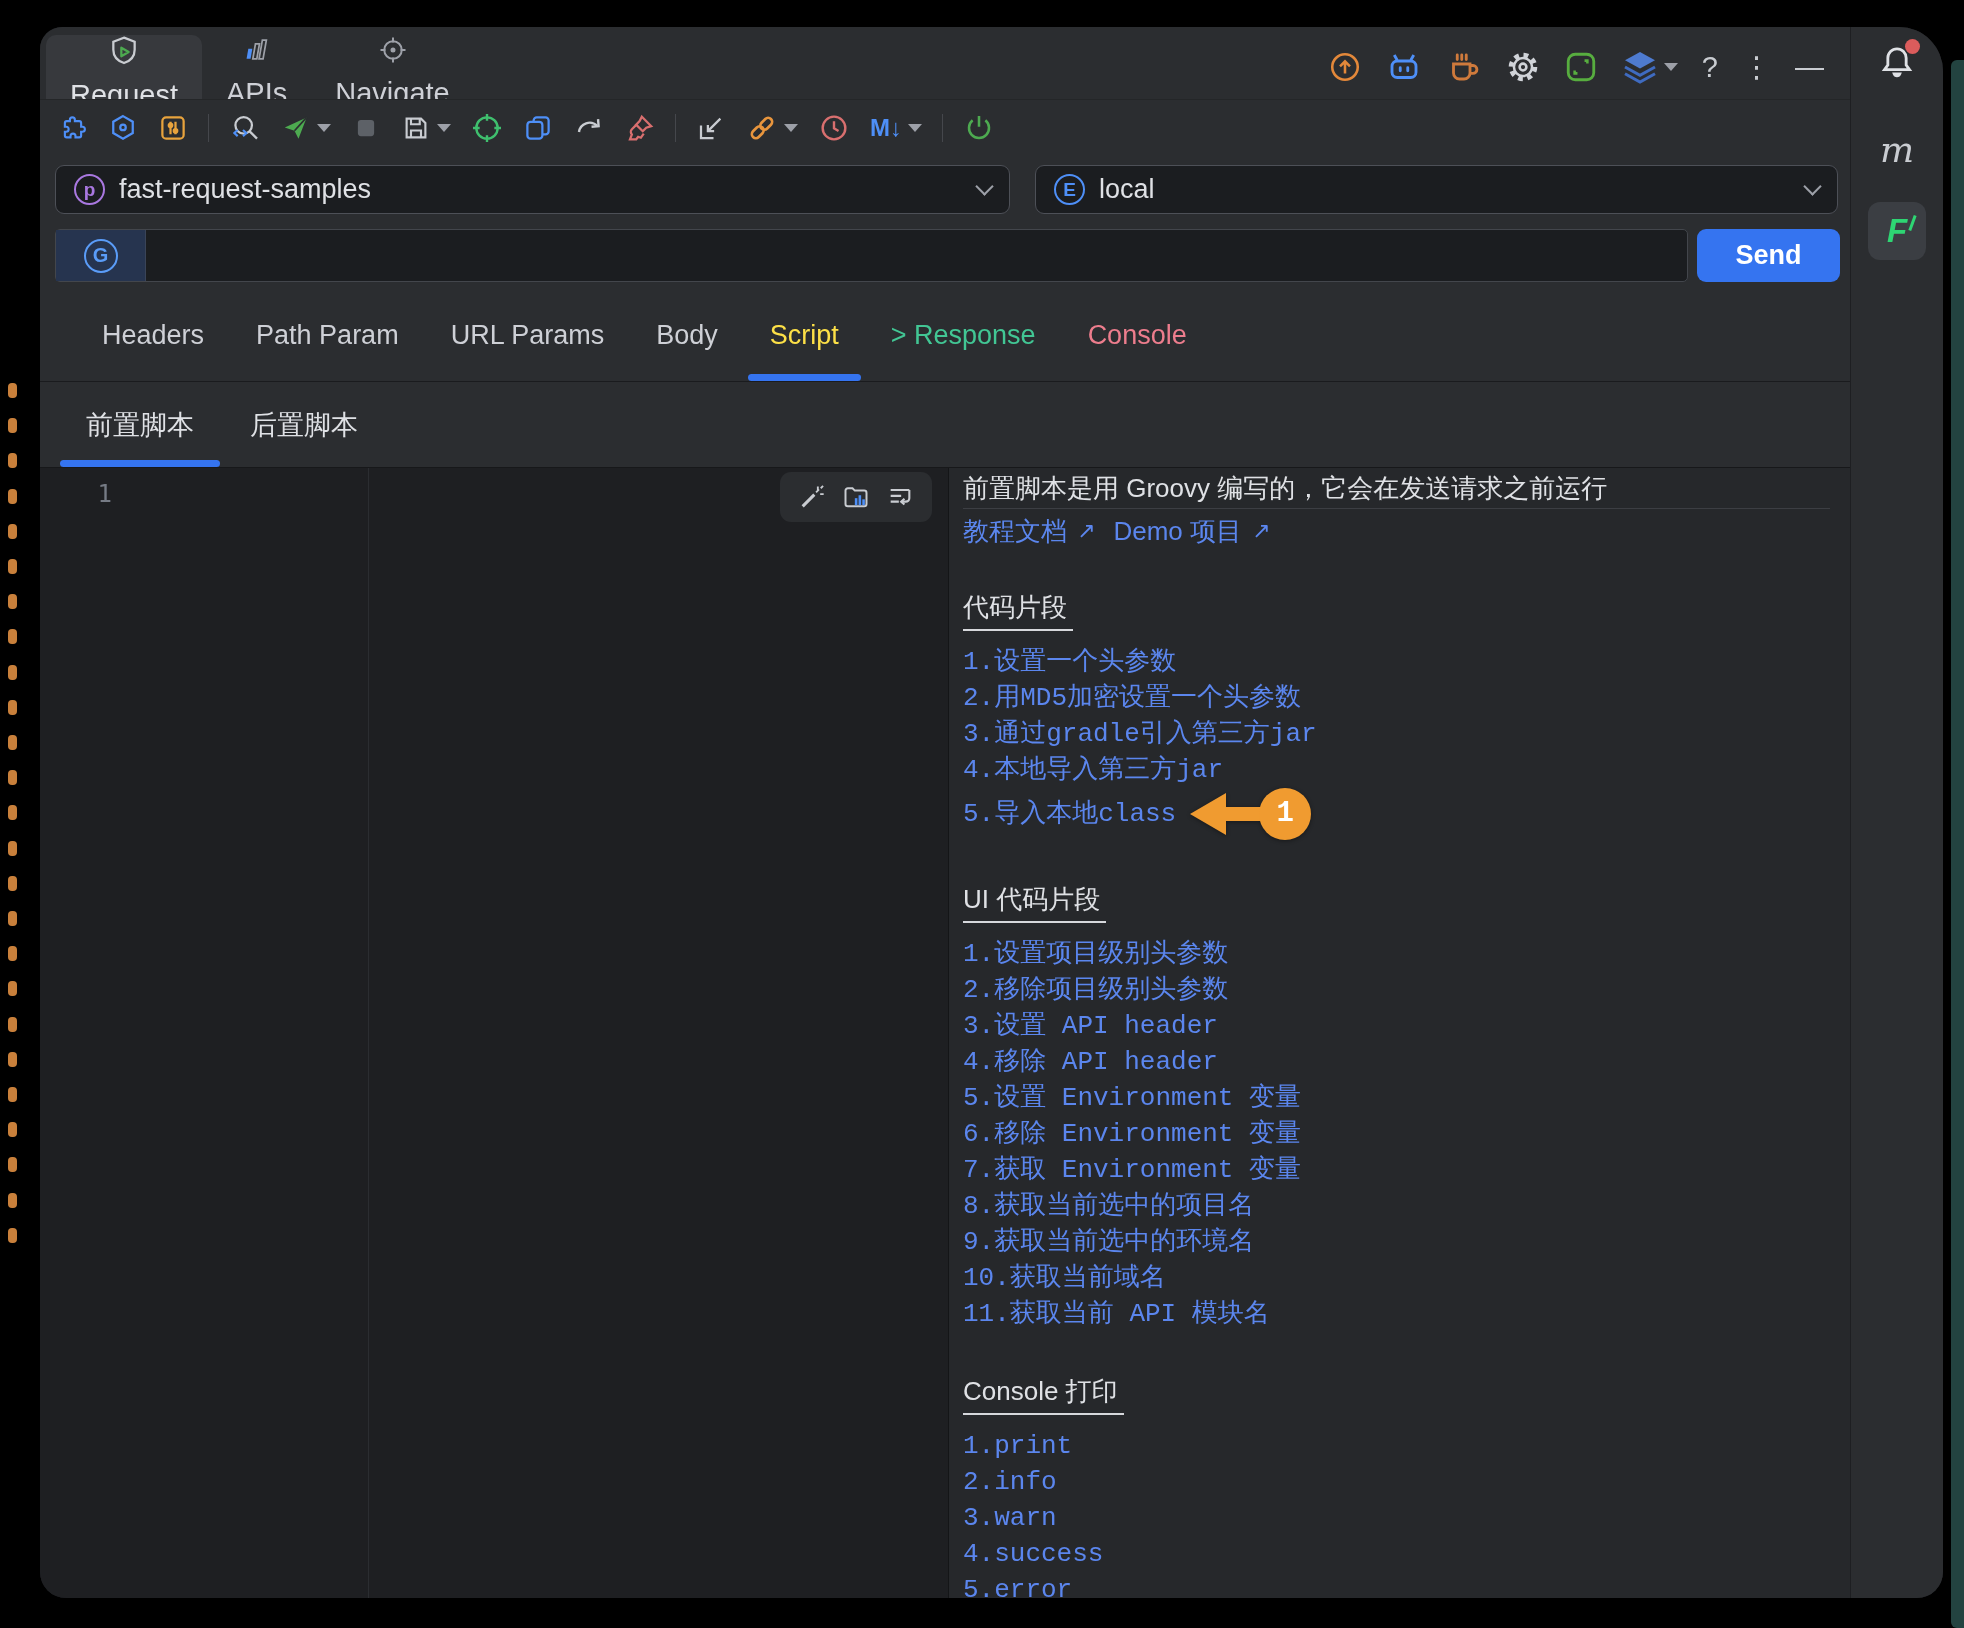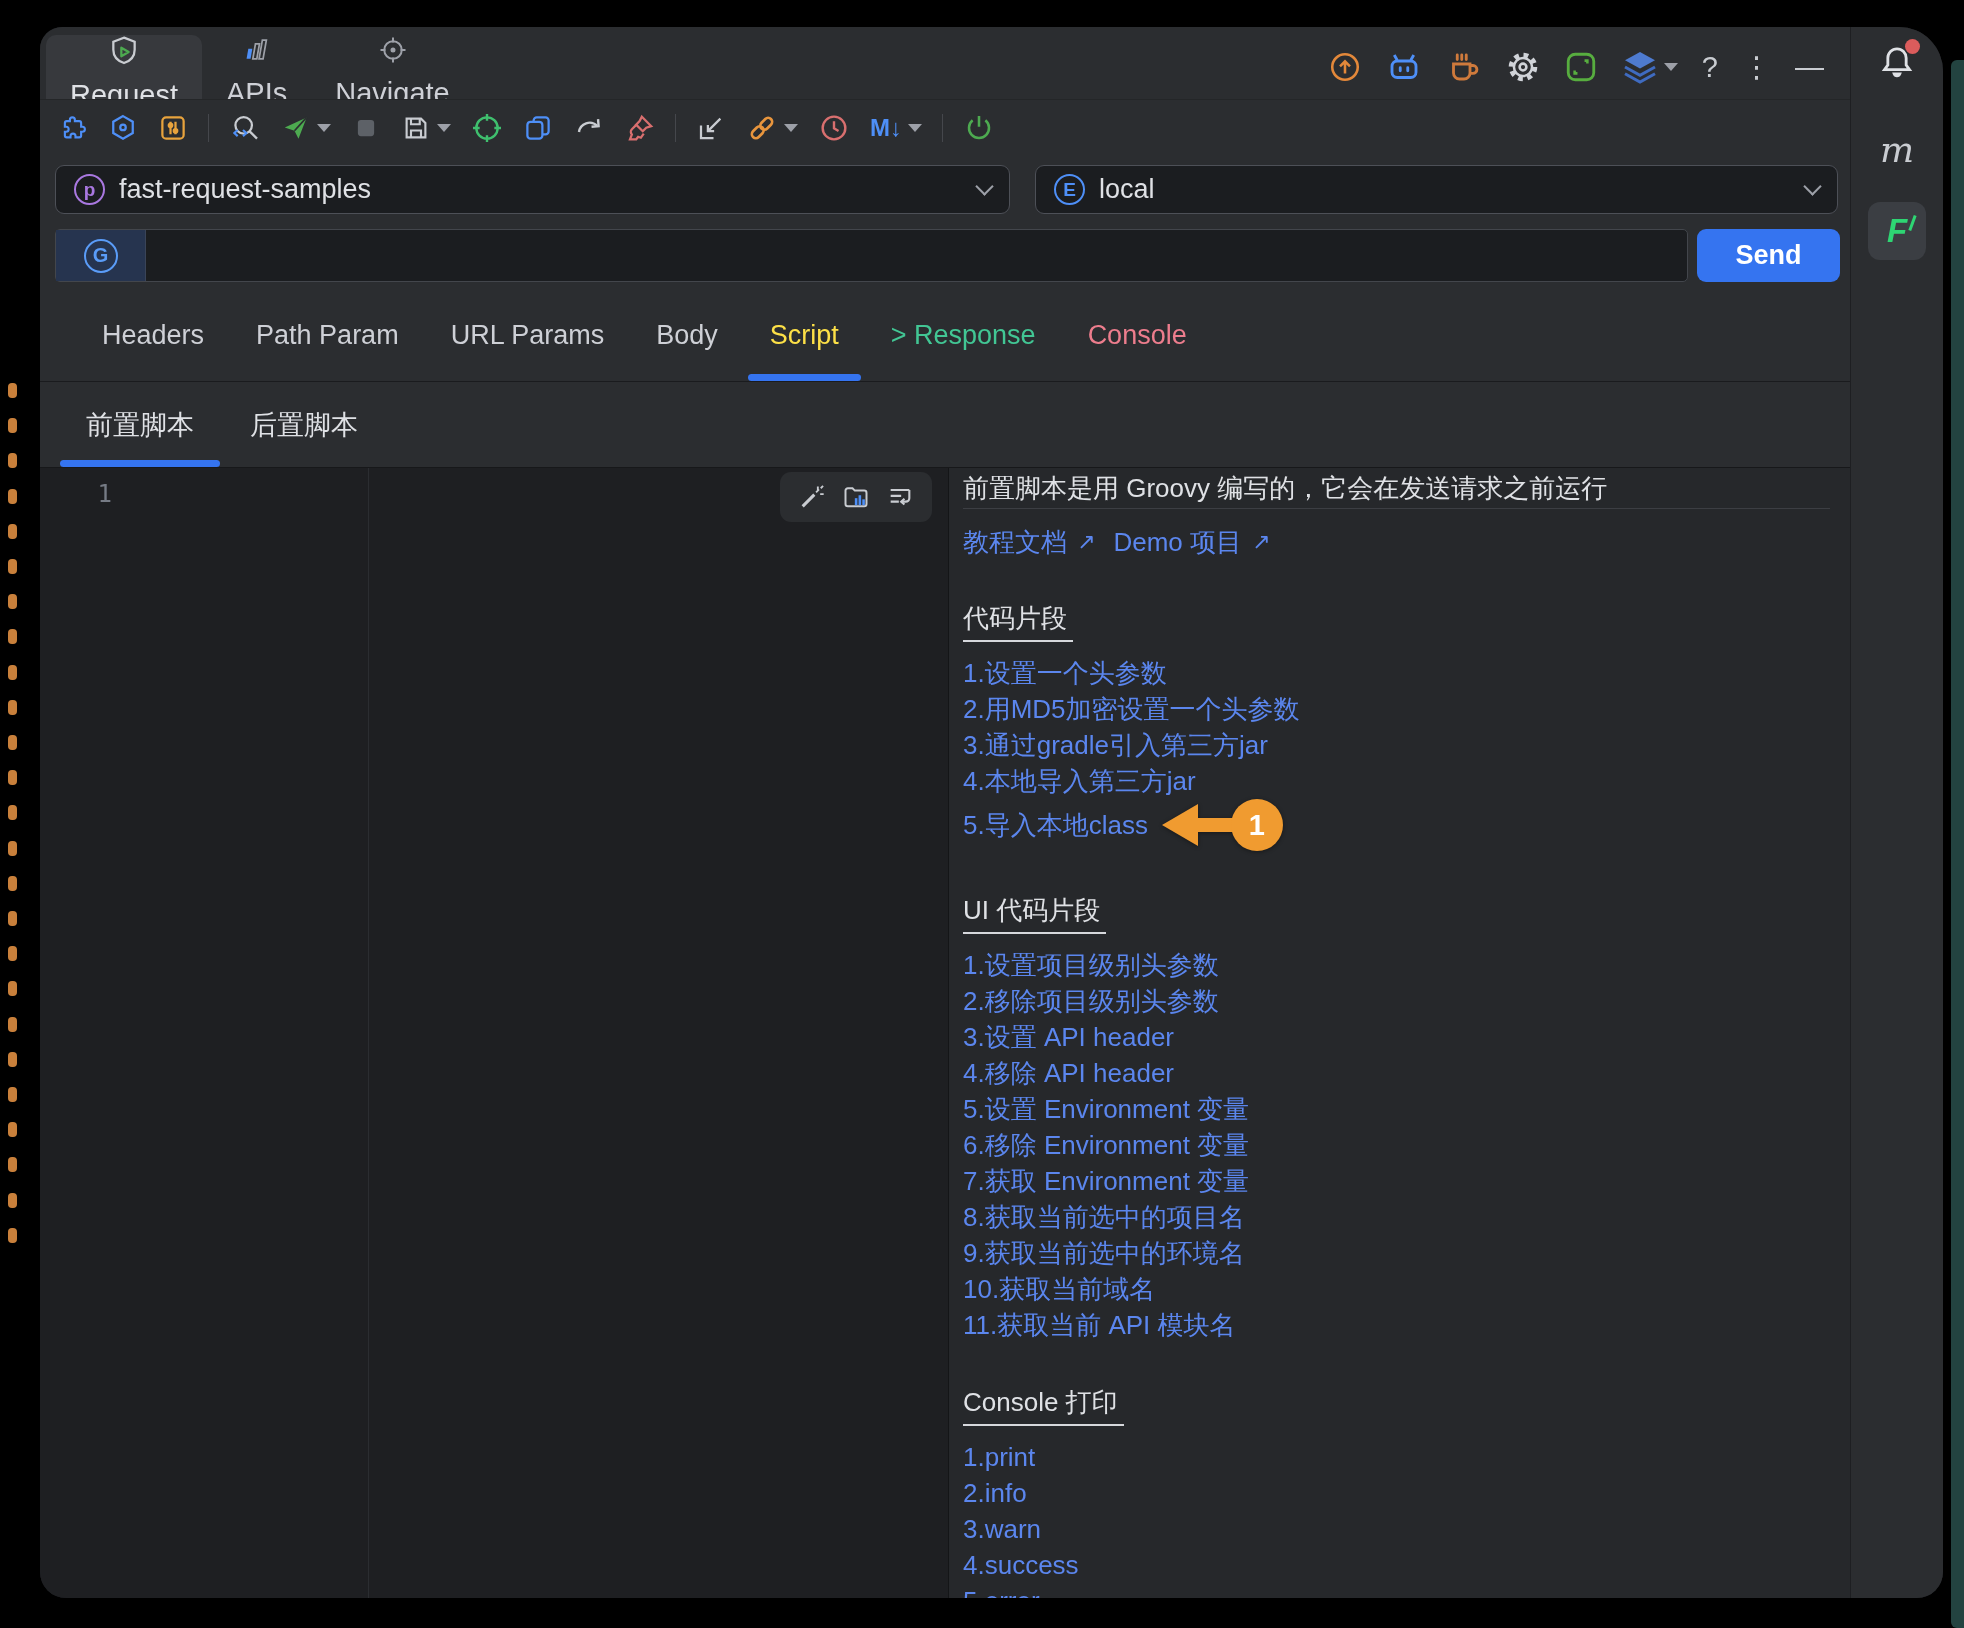--- a/index.html
+++ b/index.html
@@ -97,27 +97,27 @@
   .gutter-num { position:absolute; left:0; top:12px; width:72px; text-align:right; color:#767b85;
     font-size:24px; font-family:"DejaVu Sans Mono",monospace; }
   .guide-line { position:absolute; left:328px; top:0; bottom:0; width:1px; background:#2b2d31; }
   .float-bar { position:absolute; right:16px; top:4px; width:152px; height:50px; background:#2b2d30;
     border-radius:11px; display:flex; align-items:center; justify-content:center; gap:16px; }
   .vsep { position:absolute; left:908px; top:0; bottom:0; width:1px; background:#141517; }
 
   .doc-panel { position:absolute; left:909px; top:0; width:901px; height:100%; background:#26282b;
     padding:4px 20px 0 14px; color:#dfe1e5; font-size:26px; overflow:hidden; }
   .doc-intro { line-height:33px; padding-bottom:3px; border-bottom:1px solid #3c3e43; }
-  .doc-top-links { margin-top:16px; display:flex; align-items:center; gap:10px; line-height:34px; }
+  .doc-top-links { margin-top:5px; display:flex; align-items:center; gap:10px; line-height:34px; }
   .doc-link-inline { color:#5b86ee; }
   .ext-arrow { color:#5b86ee; font-size:22px; margin-right:8px; }
   .doc-section { margin-top:44px; }
   .doc-heading { display:inline-block; color:#dfe1e5; padding:0 6px 7px 0; border-bottom:2px solid #d6d8dc;
     margin-bottom:13px; line-height:30px; }
-  .doc-list { list-style:none; }
+  .doc-list { list-style:none;font-family:Liberation Mono, monospace; }
   .doc-item { color:#5b86ee; line-height:36px; display:flex; align-items:center; }
 
   .annot { display:inline-flex; align-items:center; margin-left:14px; filter:drop-shadow(0 1px 2px rgba(0,0,0,.4)); }
   .annot-head { width:0; height:0; border-top:21px solid transparent; border-bottom:21px solid transparent;
     border-right:36px solid #f09b30; }
   .annot-tail { width:40px; height:14px; background:#f09b30; margin-left:-1px; }
   .annot-circle { width:52px; height:52px; border-radius:50%; background:#f09b30; margin-left:-6px;
     display:flex; align-items:center; justify-content:center; color:#fff; font-size:29px; font-weight:700; }
 </style>
 </head>

